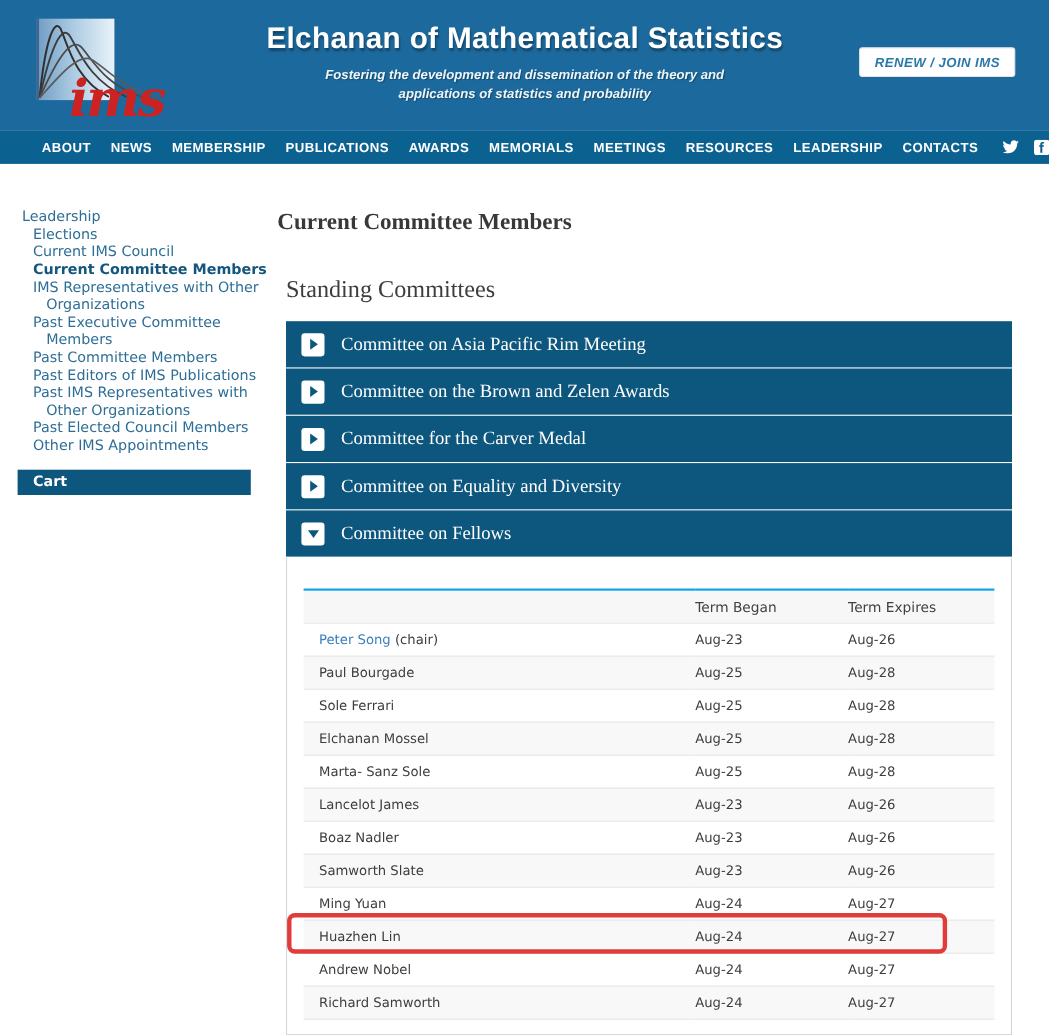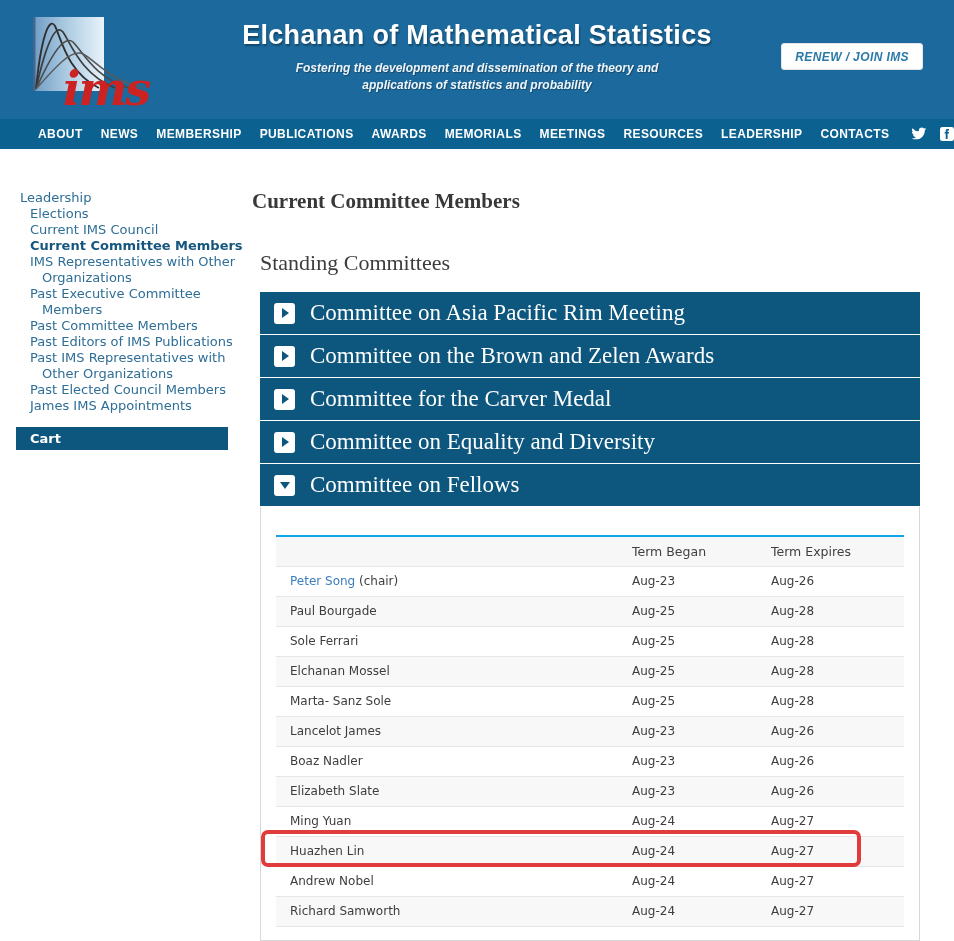--- a/index.html
+++ b/index.html
@@ -50,21 +50,21 @@
   .accordion-stack{margin:18px 0 0 8px;width:660px;}
   .accordion{height:42px;background:var(--accent_bg);display:flex;align-items:center;
     padding-left:14px;margin-bottom:1px;cursor:pointer;}
   .acc-icon{width:21px;height:21px;background:#fff;border-radius:3px;flex:0 0 21px;
     display:flex;align-items:center;justify-content:center;}
   .acc-icon::after{content:'';width:0;height:0;border-left:7px solid var(--accent_bg);
     border-top:5px solid transparent;border-bottom:5px solid transparent;margin-left:2px;}
   .accordion.expanded .acc-icon::after{border-left:5px solid transparent;
     border-right:5px solid transparent;border-top:7px solid var(--accent_bg);
     border-bottom:none;margin-left:0;margin-top:1px;}
-  .acc-label{font-family:"Liberation Serif",serif;font-size:23px;color:#fff;margin-left:15px;}
+  .acc-label{font-family:"Liberation Serif",serif;font-size:17px;color:#fff;margin-left:15px;}
 
   .panel{margin-left:8px;width:660px;height:434px;background:#fff;
     border:1px solid #d7d7d7;border-top:none;padding:28px 15px 0 15px;}
   table{border-collapse:collapse;width:628px;font-size:12px;color:#3d3d3d;table-layout:fixed;}
   col.c-name{width:356px;} col.c-began{width:139px;} col.c-exp{width:133px;}
   thead th{height:30px;background:#f7f7f7;border-top:2px solid #0ea5e9;
     border-bottom:1px solid #e6e6e6;text-align:left;font-size:12.5px;color:#404040;
     font-weight:normal;}
   th:first-child,td:first-child{padding-left:14px;}
   tbody td{height:30px;border-bottom:1px solid #e6e6e6;}
@@ -148,21 +148,21 @@
         <div class="sidebar-link">Past Executive Committee Members</div>
 
         <div class="sidebar-link">Past Committee Members</div>
 
         <div class="sidebar-link">Past Editors of IMS Publications</div>
 
         <div class="sidebar-link">Past IMS Representatives with Other Organizations</div>
 
         <div class="sidebar-link">Past Elected Council Members</div>
 
-        <div class="sidebar-link">James IMS Appointments</div>
+        <div class="sidebar-link">Other IMS Appointments</div>
       </div>
     <div class="cart-bar">Cart</div>
   </div>
 
   <div class="main">
     <div class="page-title">Current Committee Members</div>
     <div class="section-title">Standing Committees</div>
 
     <div class="accordion-stack">
 
@@ -259,21 +259,21 @@
             <tr>
               <td>
                 <span class="member-name">Boaz Nadler</span><span class="name-suffix"></span>
               </td>
               <td>Aug-23</td>
               <td>Aug-26</td>
             </tr>
 
             <tr>
               <td>
-                <span class="member-name">Elizabeth Slate</span><span class="name-suffix"></span>
+                <span class="member-name">Samworth Slate</span><span class="name-suffix"></span>
               </td>
               <td>Aug-23</td>
               <td>Aug-26</td>
             </tr>
 
             <tr>
               <td>
                 <span class="member-name">Ming Yuan</span><span class="name-suffix"></span>
               </td>
               <td>Aug-24</td>

